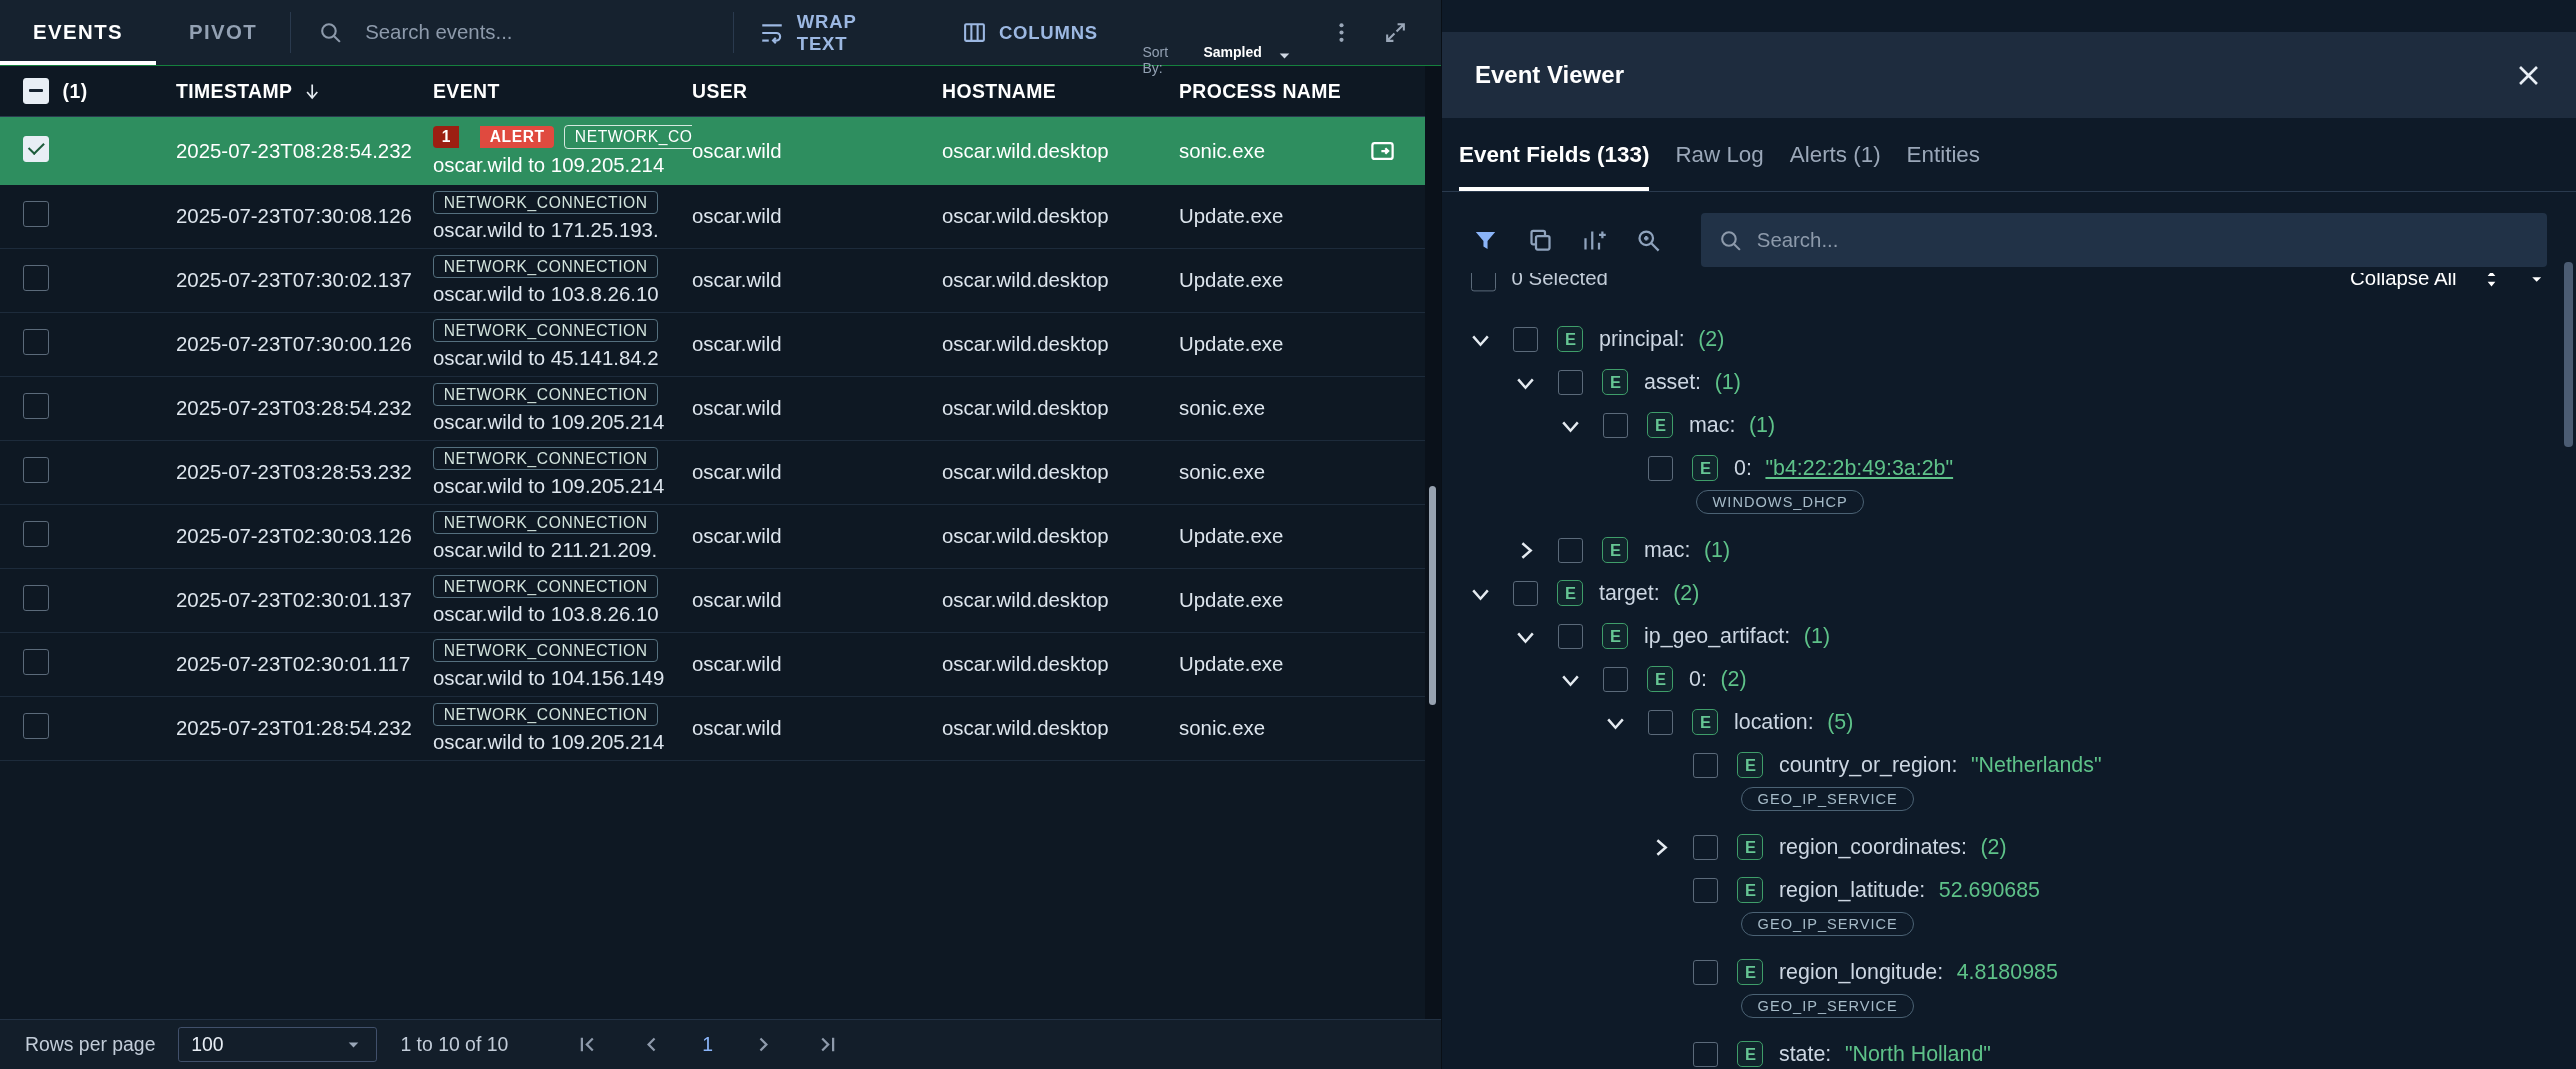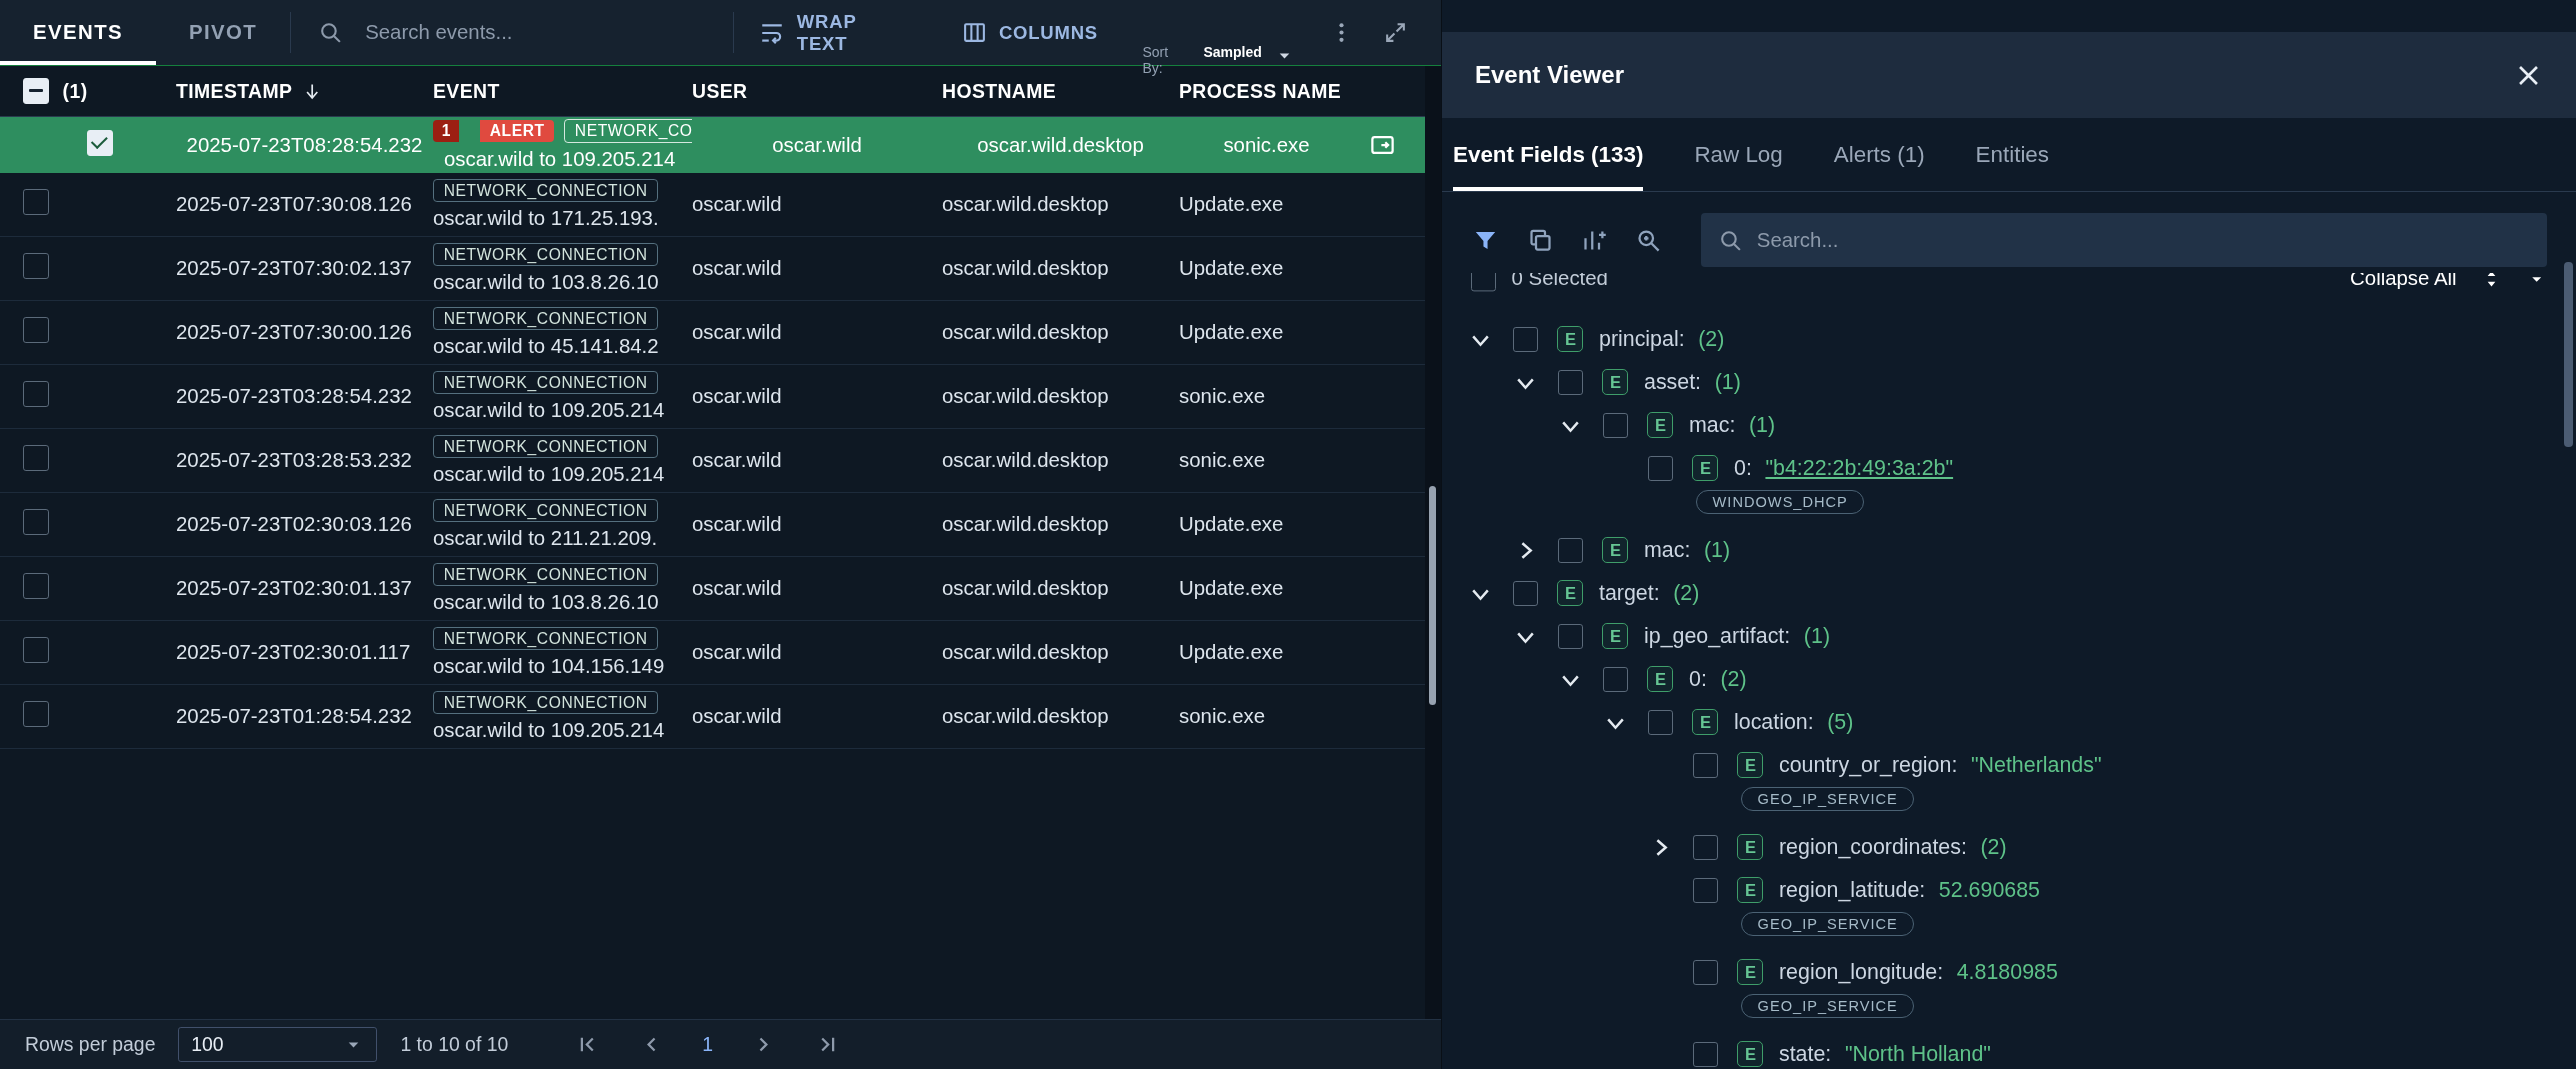--- a/index.html
+++ b/index.html
@@ -32,21 +32,21 @@
   .expandbtn { width: 56px; }
 
   
   .tgrid { display: grid; grid-template-columns: 176px 257px 259px 250px 237px 1fr; align-items: center; }
   .table-header { height: 51px; flex: none; border-bottom: 1px solid #2a3a4e; color: #ffffff; font-size: 19.4px; font-weight: 700; letter-spacing: 0.4px; }
   .hcell { display: flex; align-items: center; gap: 9.7px; }
   .hcell-check { padding-left: 23px; gap: 13.6px; }
   .sort-arrow { display: flex; color: #e4eaf0; }
 
   .t-row { height: 64px; border-bottom: 1px solid #1d2b3b; background: #0e1823; cursor: pointer; }
-  .t-row.selected { height: 56px; background: #2e8e5f; border-bottom: none; text-align: center; }
+  .t-row.selected { height: 68px; background: #2e8e5f; border-bottom: none; }
   .t-row.selected .cell { color: #ffffff; }
   .cell { font-size: 20.4px; color: #dde5ed; overflow: hidden; white-space: nowrap; }
   .cell-check { padding-left: 23px; }
   .cell-event { padding-right: 5.8px; }
   .chips { display: flex; align-items: center; gap: 9.7px; margin-bottom: 4.9px; white-space: nowrap; }
   .type-chip { border: 1px solid #55707f; color: #d3e4dd; font-size: 15.6px; letter-spacing: 0.6px; padding: 1.9px 9.7px; border-radius: 3.9px; white-space: nowrap; flex: none; }
   .selected .type-chip { border-color: rgba(255,255,255,0.8); color: #ffffff; }
   .alert-badge { display: inline-flex; border-radius: 3.9px; overflow: hidden; font-size: 15.6px; font-weight: 700; flex: none; }
   .alert-badge .num { background: #9c1f12; color: #fff; padding: 1.9px 8.7px; }
   .alert-badge .lbl { background: #e04a3f; color: #fff; padding: 1.9px 9.7px; letter-spacing: 0.6px; margin-left: 21px; }
@@ -72,21 +72,21 @@
   
   .l-scroll { position: absolute; top: 66px; right: 0; bottom: 50px; width: 16.5px; background: #0a111a; }
   .l-thumb { position: absolute; top: 420px; right: 4.9px; width: 6.8px; height: 219px; border-radius: 3.9px; background: #97a2b0; cursor: grab; }
 
   
   .right-panel { flex: 1; display: flex; flex-direction: column; background: #0e1a28; border-left: 1.9px solid #090f16; position: relative; overflow: hidden; }
   .rp-header { height: 86px; flex: none; background: #1e2c3e; display: flex; align-items: center; padding: 0 33px; margin-top: 32px; }
   .rp-title { font-size: 24px; font-weight: 700; color: #ffffff; }
   .close-btn { margin-left: auto; color: #e8eef5; display: flex; cursor: pointer; }
 
-  .rp-tabs { height: 74px; flex: none; display: flex; align-items: stretch; padding: 0 11px; gap: 51px; border-bottom: 1px solid #2a3a4e; }
+  .rp-tabs { height: 74px; flex: none; display: flex; align-items: stretch; padding: 0 17px; gap: 26px; border-bottom: 1px solid #2a3a4e; }
   .rp-tab { display: flex; align-items: center; font-size: 22.4px; color: #9aa7b8; position: relative; cursor: pointer; white-space: nowrap; }
   .rp-tab.active { color: #ffffff; font-weight: 700; }
   .rp-tab.active::after { content: ""; position: absolute; left: 0; right: 0; bottom: 0; height: 3.9px; background: #ffffff; }
 
   .rp-toolbar { margin: 21.4px 29px 0 29px; flex: none; display: flex; align-items: center; gap: 27px; }
   .rp-iconbtn { display: flex; color: #8fa3bd; cursor: pointer; }
   .rp-iconbtn.primary { color: #8ab4f8; }
   .rp-search { flex: 1; margin-left: 11.7px; height: 54px; background: #213247; border-radius: 3.9px; display: flex; align-items: center; gap: 13.6px; padding: 0 17.5px; color: #8d9aab; }
   .rp-search input { background: transparent; border: none; outline: none; color: #dfe6ee; font-size: 20.4px; width: 100%; font-family: "Liberation Sans", sans-serif; }
   .rp-search input::placeholder { color: #8d9aab; }

